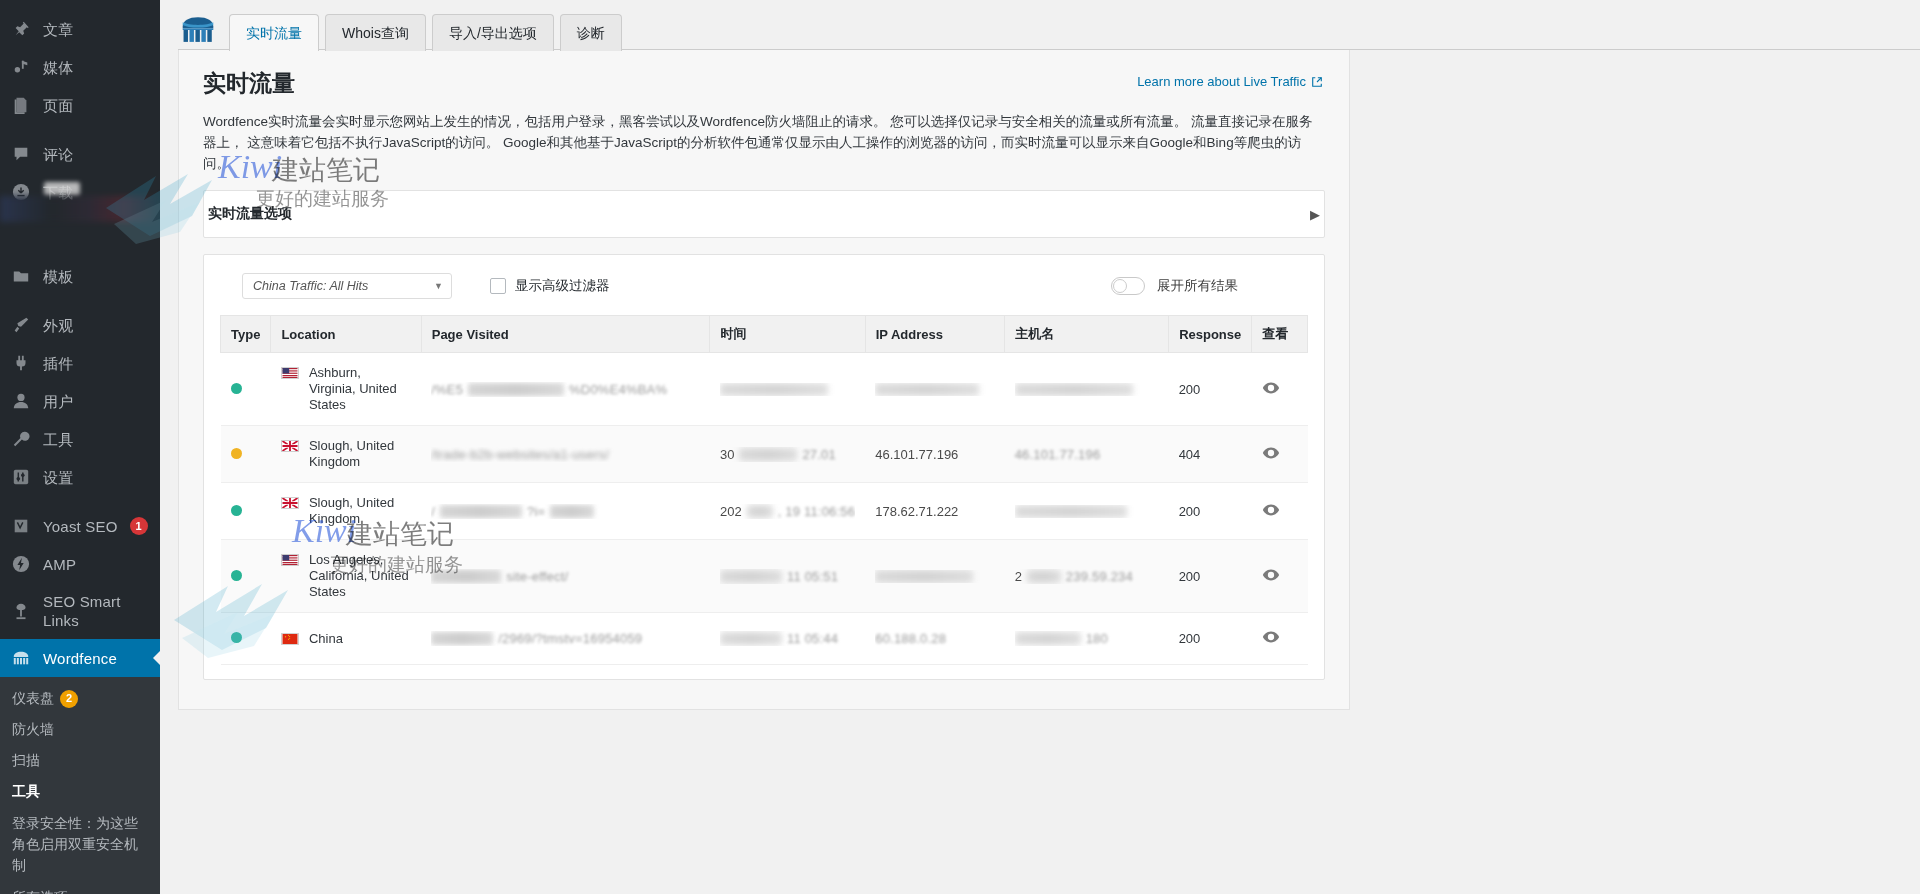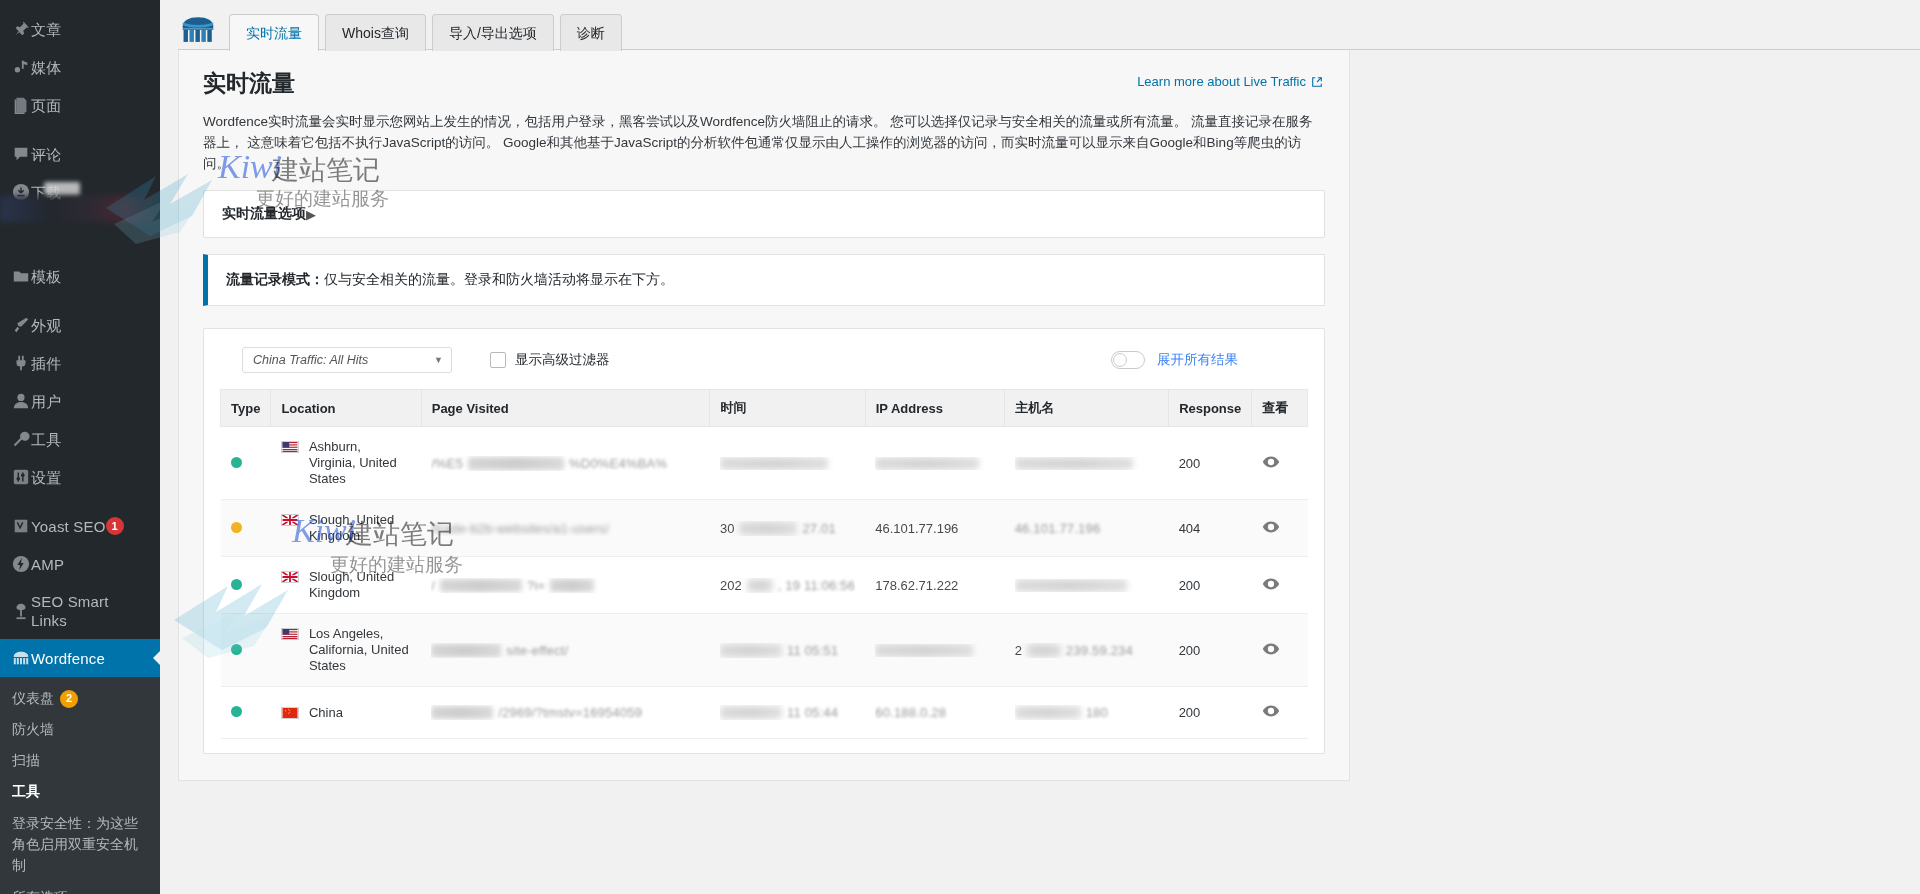--- a/index.html
+++ b/index.html
@@ -10,21 +10,21 @@
   }
   #root { position: relative; width: 1920px; height: 894px; display: flex; }
 
   
   .sidebar {
     width: 160px; flex: 0 0 160px; background: #23282d;
     color: #b4b9be; font-size: 15px; position: relative; z-index: 5;
     padding-top: 10px; overflow: hidden;
   }
   .menu-item {
-    display: flex; align-items: center; gap: 0;
+    display: flex; align-items: center; gap: 12px;
     padding: 9px 12px 9px 11px; line-height: 19px; cursor: pointer;
     color: #b4b9be; position: relative;
   }
   .menu-item .mlabel { font-size: 15px; letter-spacing: .2px; }
   .menu-icon {
     width: 20px; height: 20px; flex: 0 0 20px; display: flex;
     align-items: center; justify-content: center; opacity: .78;
   }
   .menu-icon svg { width: 18px; height: 18px; fill: #a0a5aa; }
   .menu-sep { height: 11px; }
@@ -106,22 +106,22 @@
     cursor: pointer;
   }
   .ext-icon { width: 12px; height: 12px; }
   .page-desc {
     font-size: 13.5px; color: #32373c; line-height: 21px; margin-bottom: 16px;
     max-width: 1140px;
   }
 
   .opts-panel {
     background: #fff; border: 1px solid #e2e2e2; border-radius: 2px;
-    display: flex; align-items: center; 
-    padding: 14px 18px; margin-bottom: 16px; cursor: pointer;
+    display: flex; align-items: center; justify-content: space-between;
+    padding: 14px 4px; margin-bottom: 16px; cursor: pointer;
   }
   .opts-title { font-size: 14px; font-weight: bold; color: #23282d; }
   .chev { color: #555; font-size: 13px; }
 
   .notice {
     background: #fff; border: 1px solid #e2e2e2; border-left: 5px solid #0073aa;
     padding: 16px 18px; margin-bottom: 22px; font-size: 14px; color: #23282d;
   }
   .notice b { font-weight: bold; }
 
@@ -142,21 +142,21 @@
   .chk-wrap {
     display: flex; align-items: center; gap: 9px; margin-left: 38px;
     font-size: 13.5px; color: #23282d; cursor: pointer;
   }
   .chk {
     width: 16px; height: 16px; border: 1px solid #b4b9be; background: #fff;
     border-radius: 2px;
   }
   .toggle-wrap {
     display: flex; align-items: center; gap: 12px; margin-left: auto;
-    margin-right: 48px; font-size: 13.5px; color: #3b82f6; cursor: pointer;
+    margin-right: 48px; font-size: 13.5px; color: #404040; cursor: pointer;
   }
   .toggle {
     width: 34px; height: 18px; border-radius: 9px; background: #fff;
     border: 1px solid #c9c9c9; position: relative;
   }
   .toggle .knob {
     position: absolute; left: 1px; top: 1px; width: 14px; height: 14px;
     border-radius: 50%; background: #fff; border: 1px solid #ccc;
   }
 
@@ -447,23 +447,20 @@
         </a>
       </div>
 
       <p class="page-desc">Wordfence实时流量会实时显示您网站上发生的情况，包括用户登录，黑客尝试以及Wordfence防火墙阻止的请求。 您可以选择仅记录与安全相关的流量或所有流量。 流量直接记录在服务器上， 这意味着它包括不执行JavaScript的访问。 Google和其他基于JavaScript的分析软件包通常仅显示由人工操作的浏览器的访问，而实时流量可以显示来自Google和Bing等爬虫的访问。</p>
 
       <div class="opts-panel">
         <span class="opts-title">实时流量选项</span>
         <span class="chev">▶</span>
       </div>
 
-      <div class="notice">
-        <b>流量记录模式：</b><span>仅与安全相关的流量。登录和防火墙活动将显示在下方。</span>
-      </div>
 
       <div class="panel">
 
         <div class="filters">
           <div class="select-box">
             <span>China Traffic: All Hits</span>
             <span class="caret">▼</span>
           </div>
 
           <label class="chk-wrap">

